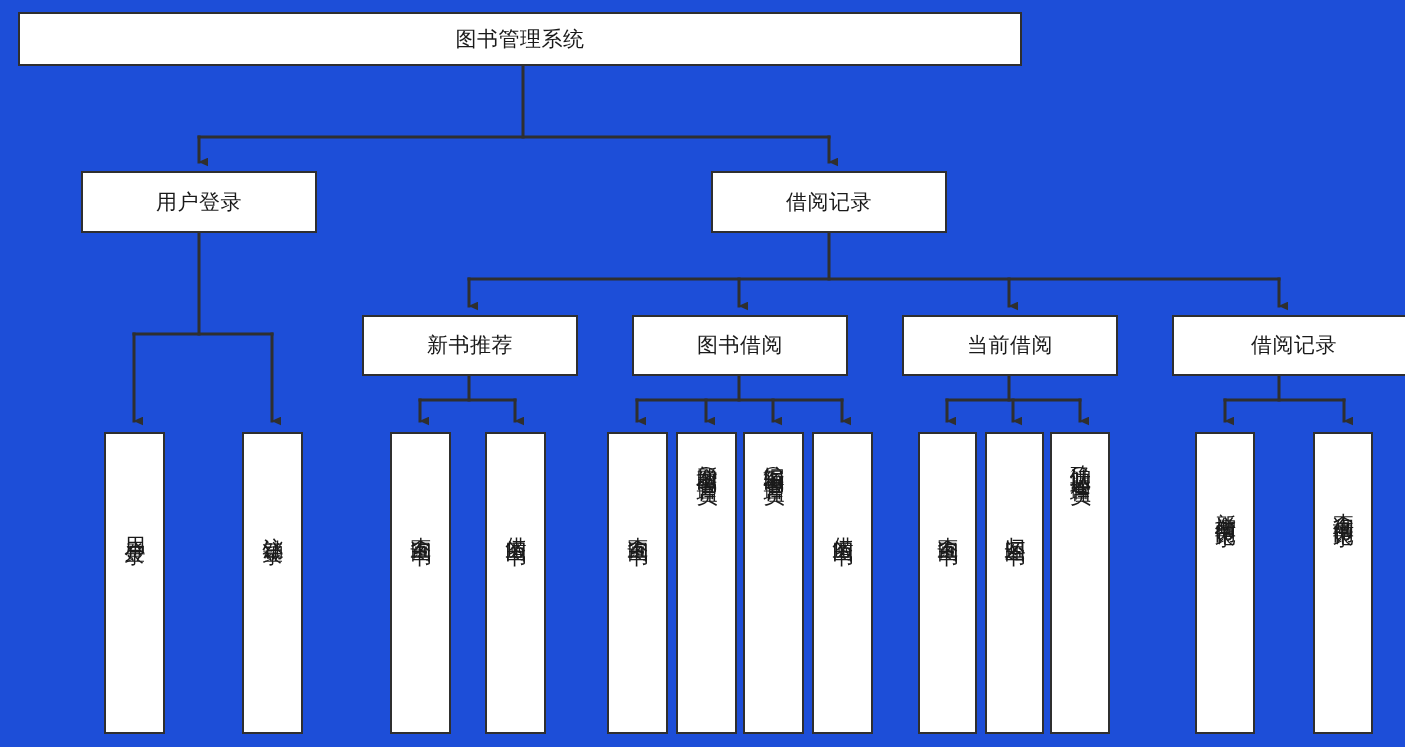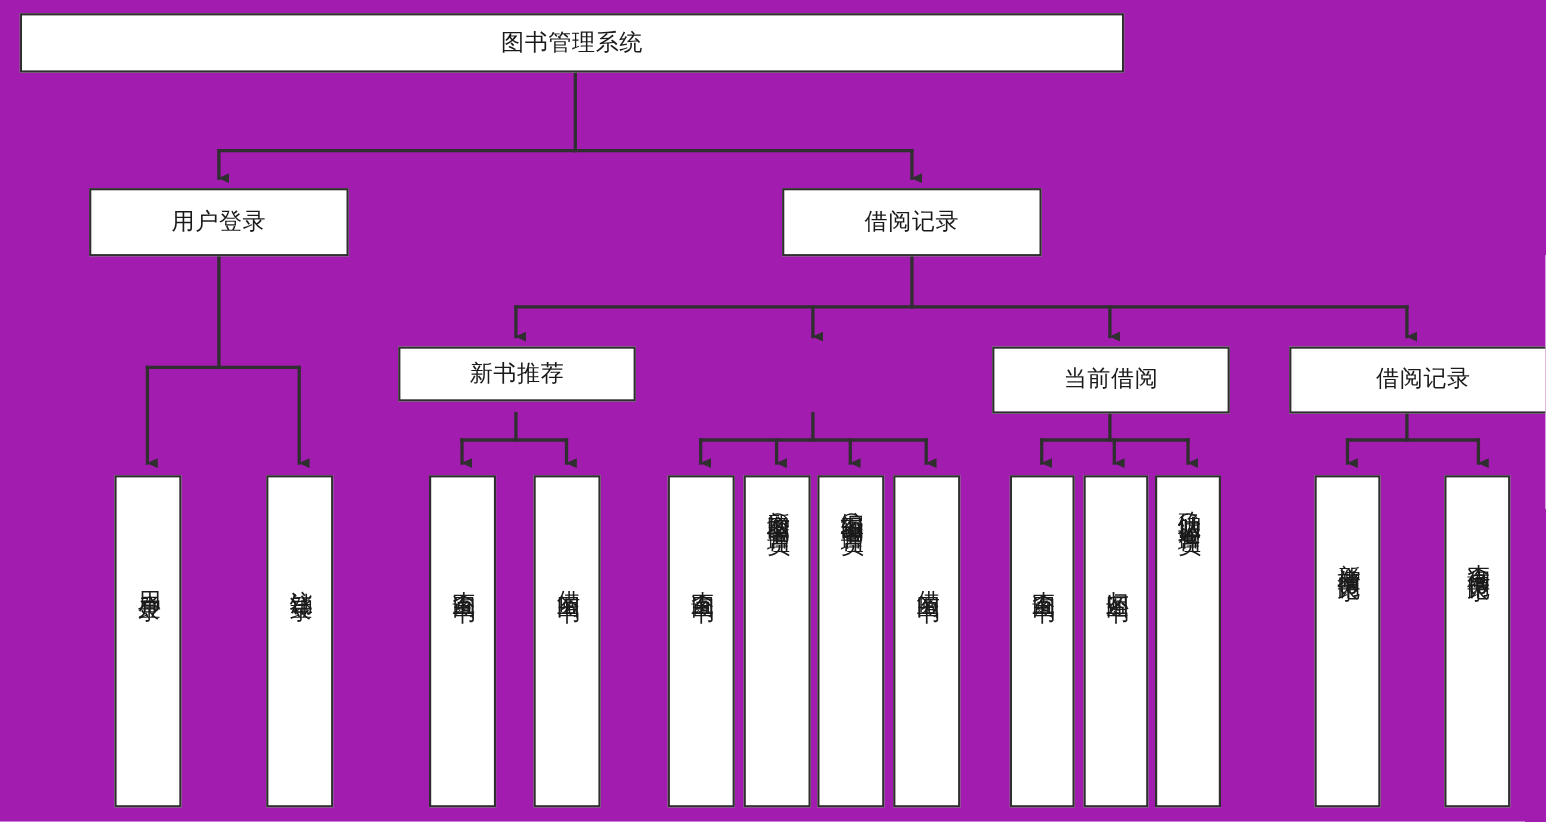--- a/index.html
+++ b/index.html
@@ -7,21 +7,21 @@
     padding: 0;
     background: #ffffff;
   }
   body {
     font-family: "Liberation Sans", "DejaVu Sans", sans-serif;
   }
   #canvas {
     position: relative;
     width: 1405px;
     height: 747px;
-    background: #a21caf;
+    background: #1d4ed8;
     overflow: hidden;
   }
   #diagram-svg {
     position: absolute;
     left: 0;
     top: 0;
     width: 1405px;
     height: 747px;
   }
   .node {
@@ -135,22 +135,25 @@
     <span class="label">图书管理系统</span>
   </div>
 
   <div class="node horiz" style="left:81px; top:171px; width:236px; height:62px;">
     <span class="label">用户登录</span>
   </div>
   <div class="node horiz" style="left:711px; top:171px; width:236px; height:62px;">
     <span class="label">借阅记录</span>
   </div>
 
-  <div class="node horiz" style="left:362px; top:315px; width:216px; height:50px;">
+  <div class="node horiz" style="left:362px; top:315px; width:216px; height:61px;">
     <span class="label">新书推荐</span>
+  </div>
+  <div class="node horiz" style="left:632px; top:315px; width:216px; height:61px;">
+    <span class="label">图书借阅</span>
   </div>
   <div class="node horiz" style="left:902px; top:315px; width:216px; height:61px;">
     <span class="label">当前借阅</span>
   </div>
   <div class="node horiz" style="left:1172px; top:315px; width:244px; height:61px;">
     <span class="label">借阅记录</span>
   </div>
 
   <div class="node vert mid" style="left:104px; top:432px; width:61px; height:302px;">
     <span class="label">用户登录</span>

